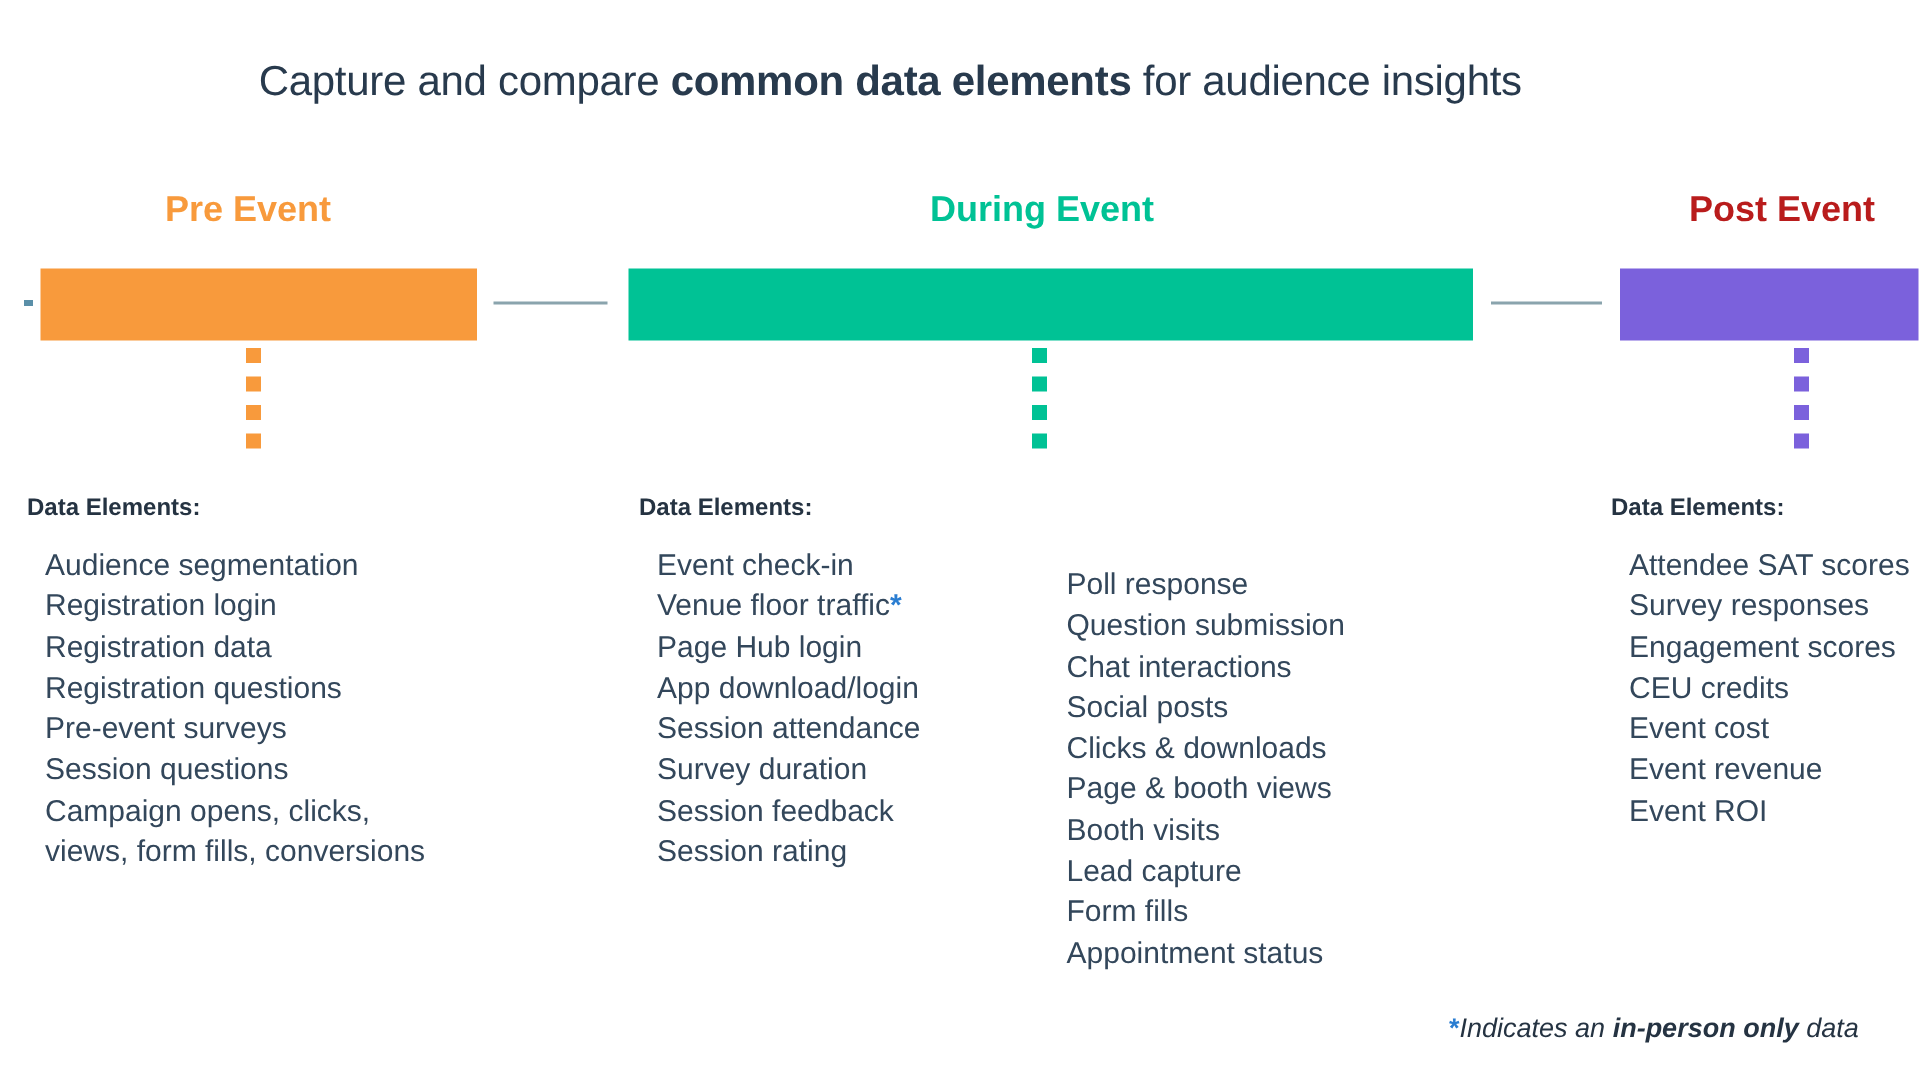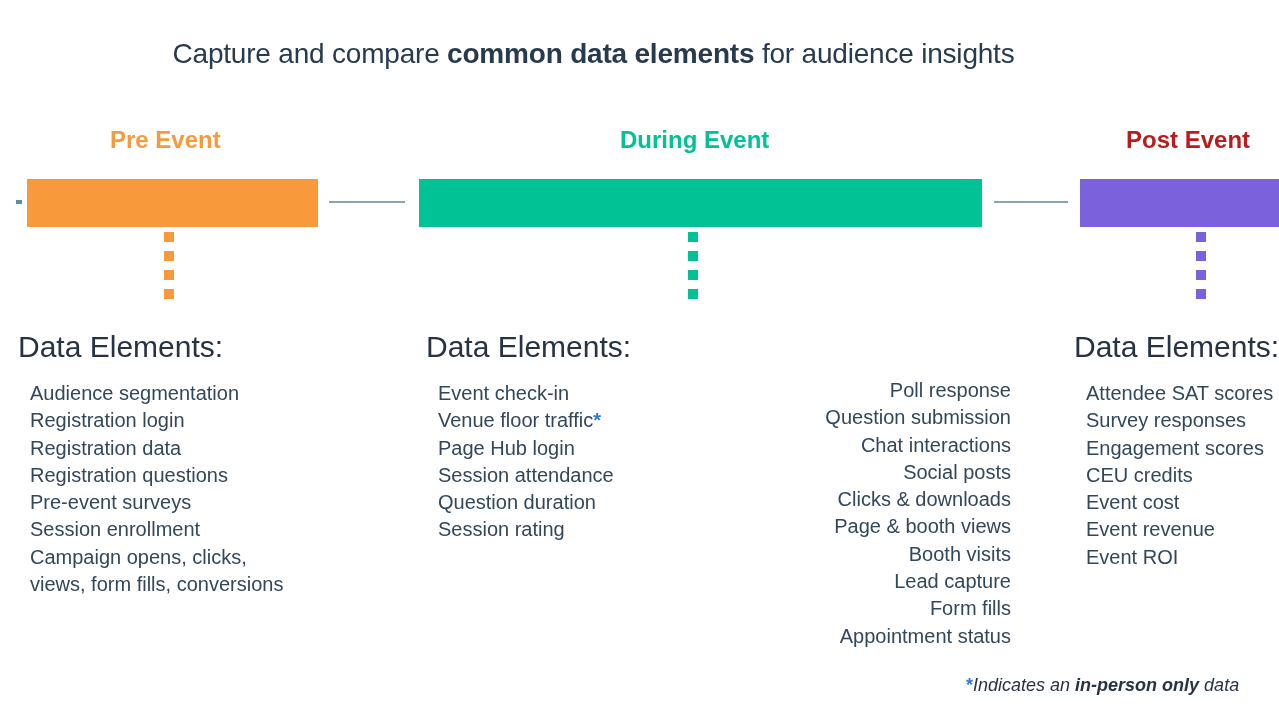--- a/index.html
+++ b/index.html
@@ -101,33 +101,33 @@
   .col {
     position: absolute;
     top: 330px;
   }
   .col.c-pre    { left: 18px;   width: 390px; }
   .col.c-during { left: 426px;  width: 270px; }
   .col.c-during2{ left: 711px;  width: 300px; top: 377px; }
   .col.c-post   { left: 1074px; width: 230px; }
 
   .col-heading {
-    font-size: 30px;
-    font-weight: 400;
+    font-size: 16px;
+    font-weight: 700;
     color: #253342;
     margin: 0 0 16px 0;
     white-space: nowrap;
   }
 
   .col-list {
     list-style: none;
     margin: 0;
     padding: 0 0 0 12px;
   }
-  .col.c-during2 .col-list { padding-left: 0; text-align: right; }
+  .col.c-during2 .col-list { padding-left: 0; }
   .col-list li {
     font-size: 20px;
     font-weight: 400;
     line-height: 27.3px;
     color: #33475b;
     white-space: nowrap;
   }
   .col.c-post .col-list li { white-space: nowrap; }
   .asterisk {
     color: #2a7dd1;
@@ -189,34 +189,36 @@
 </div>
 
 <div class="col c-pre">
   <div class="col-heading">Data Elements:</div>
   <ul class="col-list">
     <li>Audience segmentation</li>
     <li>Registration login</li>
     <li>Registration data</li>
     <li>Registration questions</li>
     <li>Pre-event surveys</li>
-    <li>Session enrollment</li>
+    <li>Session questions</li>
     <li>Campaign opens, clicks,</li>
     <li>views, form fills, conversions</li>
   </ul>
 </div>
 
 <div class="col c-during">
   <div class="col-heading">Data Elements:</div>
   <ul class="col-list">
     <li>Event check-in</li>
     <li><span>Venue floor traffic</span><span class="asterisk">*</span></li>
     <li>Page Hub login</li>
+    <li>App download/login</li>
     <li>Session attendance</li>
-    <li>Question duration</li>
+    <li>Survey duration</li>
+    <li>Session feedback</li>
     <li>Session rating</li>
   </ul>
 </div>
 
 <div class="col c-during2">
   <ul class="col-list">
     <li>Poll response</li>
     <li>Question submission</li>
     <li>Chat interactions</li>
     <li>Social posts</li>

